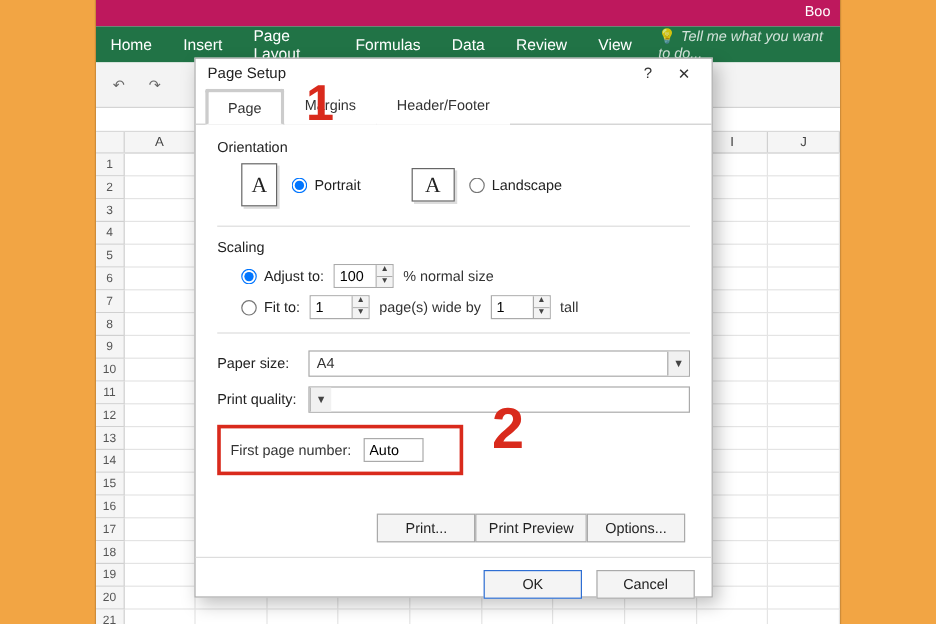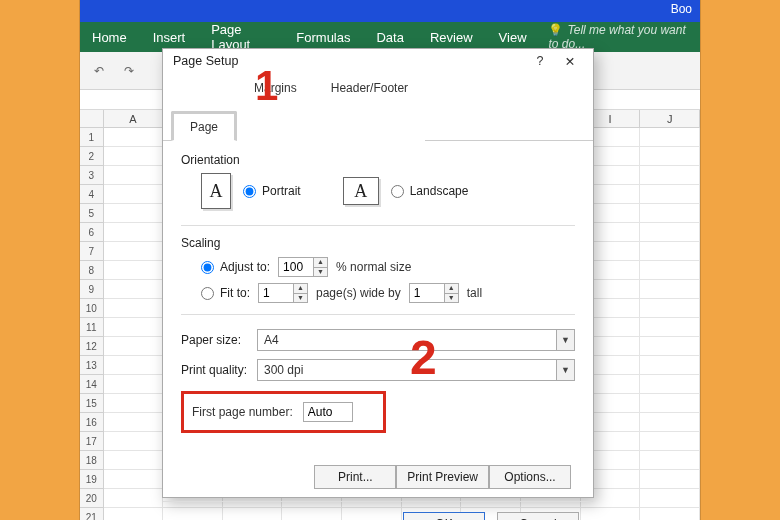--- a/index.html
+++ b/index.html
@@ -19,21 +19,21 @@
   
   .xl {
     position: absolute;
     left: 80px; top: 0;
     width: 620px; height: 520px;
     background: #fff;
     box-shadow: 0 0 0 1px rgba(0,0,0,.15);
   }
   .xl-titlebar {
     height: 22px;
-    background: #1d4ed8;
+    background: #be185d;
     color: #fff;
     text-align: right;
     padding: 2px 8px;
     font-size: 12px;
   }
   .xl-ribbon {
     height: 30px;
     background: #217346;
     display: flex;
     align-items: center;
@@ -139,21 +139,20 @@
     border: 1px solid transparent;
     position: relative;
     top: 1px;
     background: #fff;
     cursor: default;
   }
   .tabs .tab.active {
     border: 1px solid #ccc;
     border-bottom: 1px solid #fff;
     border-radius: 2px 2px 0 0;
-    margin-top: 37px;
   }
   .tab-body {
     flex: 1;
     padding: 10px 18px 8px 18px;
     position: relative;
   }
   .group-lbl { font-size: 12px; color: #222; margin: 2px 0 4px 0; }
   .orient {
     display: flex;
     align-items: center;
@@ -655,21 +654,20 @@
       <div class="field-row">
         <span class="lbl">Paper size:</span>
         <div class="combo">
           <span class="val">A4</span>
           <span class="dd">▼</span>
         </div>
       </div>
       <div class="field-row">
         <span class="lbl">Print quality:</span>
         <div class="combo">
-          <span class="val">300 dpi</span>
           <span class="dd">▼</span>
         </div>
       </div>
 
       <div class="first-page hi-red" style="padding:8px; margin-top:6px; width:205px">
         <span>First page number:</span>
         <input value="Auto" style="">
       </div>
 
       <div class="btn-row" style="margin-top:26px">

